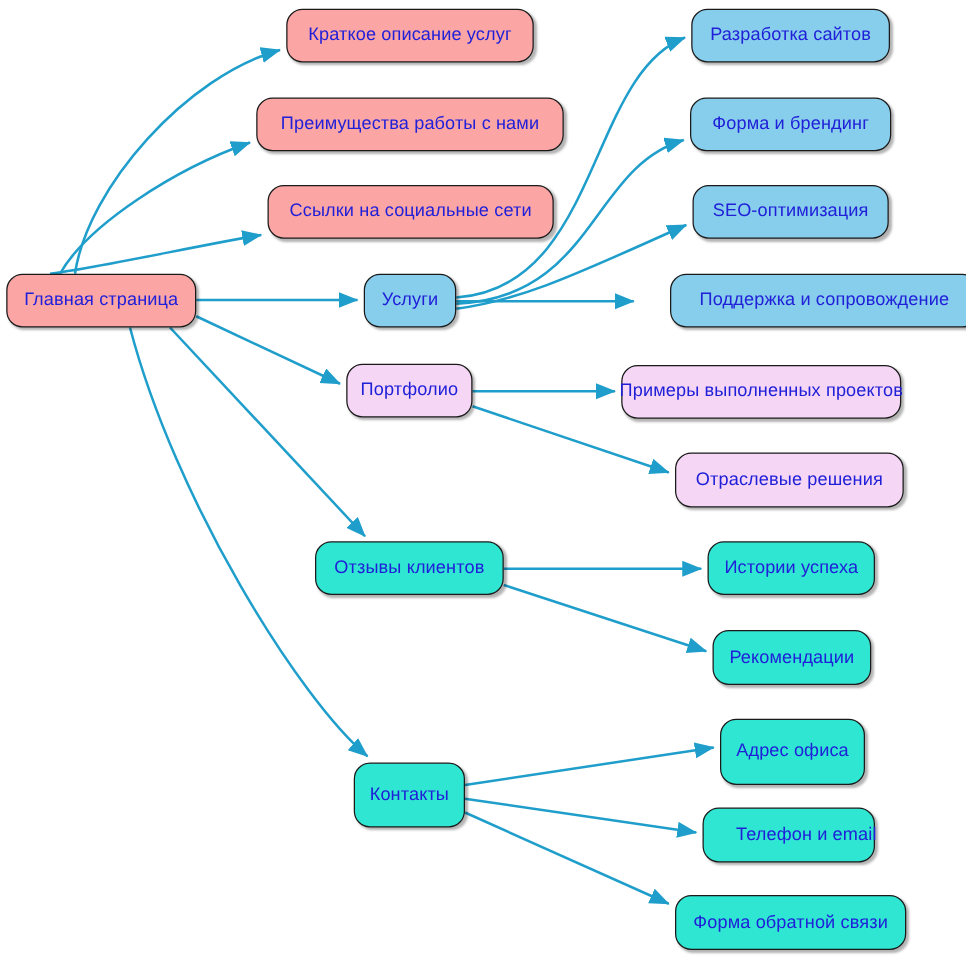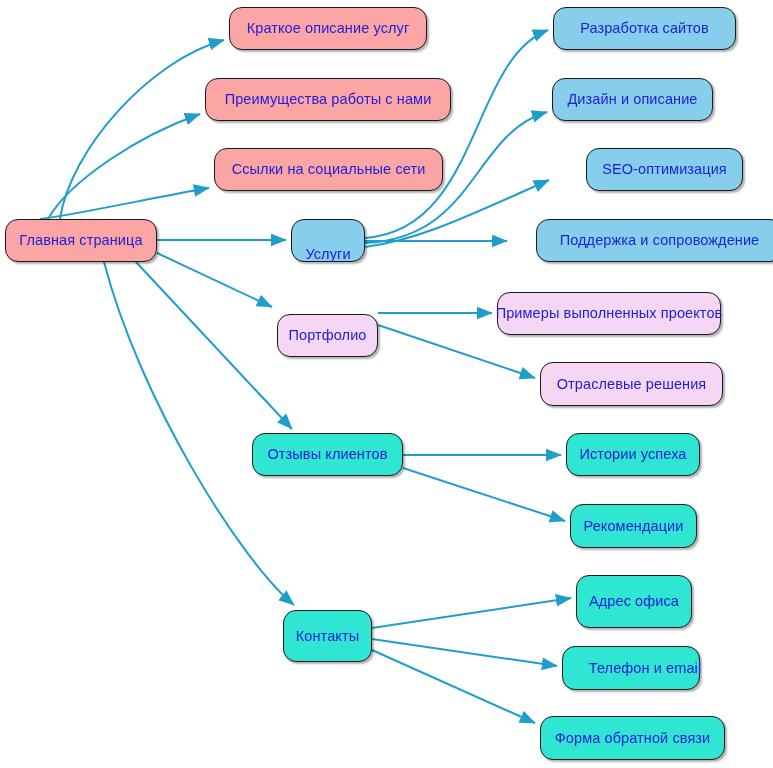--- a/index.html
+++ b/index.html
@@ -96,36 +96,36 @@
       </div>
       <div class="node fill-cyan" style="left: 229px; top: 7px; width: 198px; height: 43px;">
         <span>Краткое описание услуг</span>
       </div>
       <div class="node fill-cyan" style="left: 205px; top: 78px; width: 246px; height: 43px;">
         <span>Преимущества работы с нами</span>
       </div>
       <div class="node fill-cyan" style="left: 214px; top: 148px; width: 229px; height: 43px;">
         <span>Ссылки на социальные сети</span>
       </div>
-      <div class="node fill-skyblue" style="left: 291px; top: 219px; width: 74px; height: 43px; align-items: flex-end;">
+      <div class="node fill-skyblue" style="left: 291px; top: 219px; width: 74px; height: 43px;">
         <span>Услуги</span>
       </div>
-      <div class="node fill-skyblue" style="left: 553px; top: 7px; width: 183px; height: 43px;">
+      <div class="node fill-skyblue" style="left: 553px; top: 7px; width: 159px; height: 43px;">
         <span>Разработка сайтов</span>
       </div>
       <div class="node fill-skyblue" style="left: 552px; top: 78px; width: 161px; height: 43px;">
-        <span>Дизайн и описание</span>
+        <span>Форма и брендинг</span>
       </div>
-      <div class="node fill-skyblue" style="left: 554px; top: 148px; width: 157px; height: 43px; margin-left: 32px;">
+      <div class="node fill-skyblue" style="left: 554px; top: 148px; width: 157px; height: 43px;">
         <span>SEO-оптимизация</span>
       </div>
       <div class="node fill-skyblue" style="left: 536px; top: 219px; width: 247px; height: 43px;">
         <span>Поддержка и сопровождение</span>
       </div>
-      <div class="node fill-pink" style="left: 277px; top: 291px; width: 101px; height: 43px; margin-top: 23px;">
+      <div class="node fill-pink" style="left: 277px; top: 291px; width: 101px; height: 43px;">
         <span>Портфолио</span>
       </div>
       <div class="node fill-pink" style="left: 497px; top: 292px; width: 224px; height: 43px;">
         <span>Примеры выполненных проектов</span>
       </div>
       <div class="node fill-pink" style="left: 540px; top: 362px; width: 183px; height: 44px;">
         <span>Отраслевые решения</span>
       </div>
       <div class="node fill-turq" style="left: 252px; top: 433px; width: 151px; height: 43px;">
         <span>Отзывы клиентов</span>

